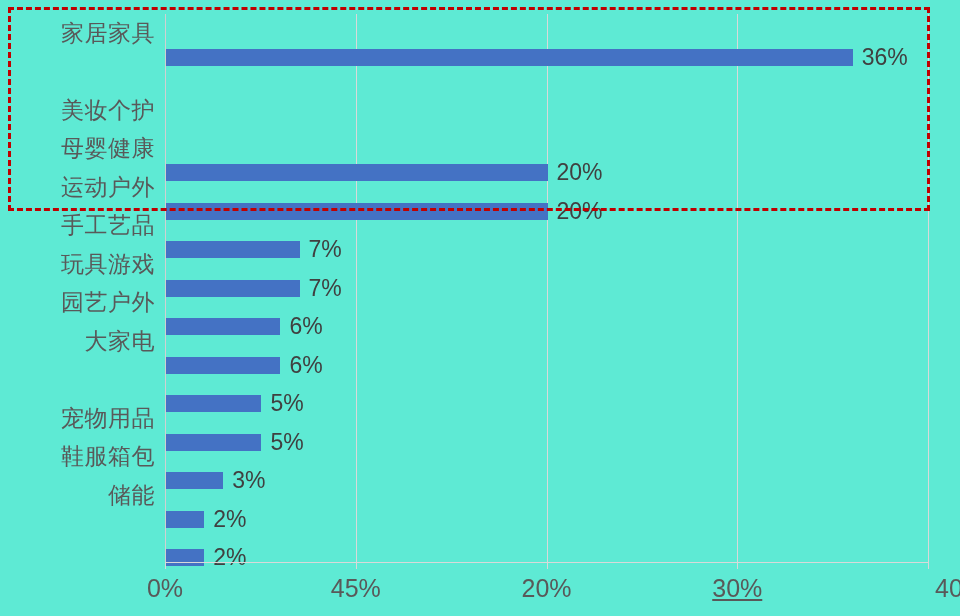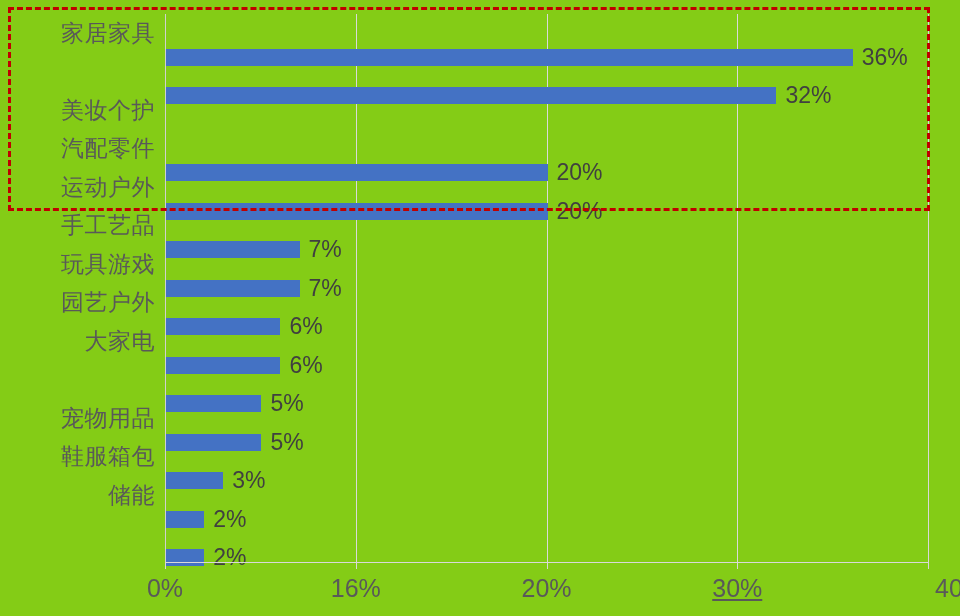--- a/index.html
+++ b/index.html
@@ -7,21 +7,21 @@
     padding: 0;
     background: #ffffff;
   }
   body {
     font-family: "Liberation Sans", "DejaVu Sans", sans-serif;
   }
   #chart-root {
     position: relative;
     width: 960px;
     height: 616px;
-    background: #84cc16;
+    background: #5eead4;
     overflow: hidden;
   }
 
   
   
   .plot-area {
     position: absolute;
     left: 165px;
     top: 14px;
     width: 763px;
@@ -138,30 +138,26 @@
 
   <div class="rows" id="rows">
       <div class="row">
         <div class="cat-label">家居家具</div>
         <div class="bar-wrap">
           <div class="bar" style="width: 686.7px; background: rgb(68, 114, 196);"></div>
           <div class="bar-value">36%</div>
         </div>
       </div>
       <div class="row">
-        <div class="bar-wrap">
-          <div class="bar" style="width: 610.4px; background: rgb(68, 114, 196);"></div>
-          <div class="bar-value">32%</div>
-        </div>
       </div>
       <div class="row">
         <div class="cat-label">美妆个护</div>
       </div>
       <div class="row">
-        <div class="cat-label">汽配零件</div>
+        <div class="cat-label">母婴健康</div>
         <div class="bar-wrap">
           <div class="bar" style="width: 381.5px; background: rgb(68, 114, 196);"></div>
           <div class="bar-value">20%</div>
         </div>
       </div>
       <div class="row">
         <div class="cat-label">运动户外</div>
         <div class="bar-wrap">
           <div class="bar" style="width: 381.5px; background: rgb(68, 114, 196);"></div>
           <div class="bar-value">20%</div>
@@ -229,21 +225,21 @@
         </div>
       </div>
     </div>
 
   <div class="x-axis-line"></div>
 
   <div id="ticks">
       <div class="tick-mark" style="left: 165px;"></div>
       <div class="tick-label" style="left: 165px;">0%</div>
       <div class="tick-mark" style="left: 355.75px;"></div>
-      <div class="tick-label" style="left: 355.75px;">16%</div>
+      <div class="tick-label" style="left: 355.75px;">45%</div>
       <div class="tick-mark" style="left: 546.5px;"></div>
       <div class="tick-label" style="left: 546.5px;">20%</div>
       <div class="tick-mark" style="left: 737.25px;"></div>
       <div class="tick-label" style="left: 737.25px; text-decoration: underline;">30%</div>
       <div class="tick-mark" style="left: 928px;"></div>
       <div class="tick-label" style="left: 960px;">40%</div>
     </div>
 
   <div class="highlight-box"></div>
 

